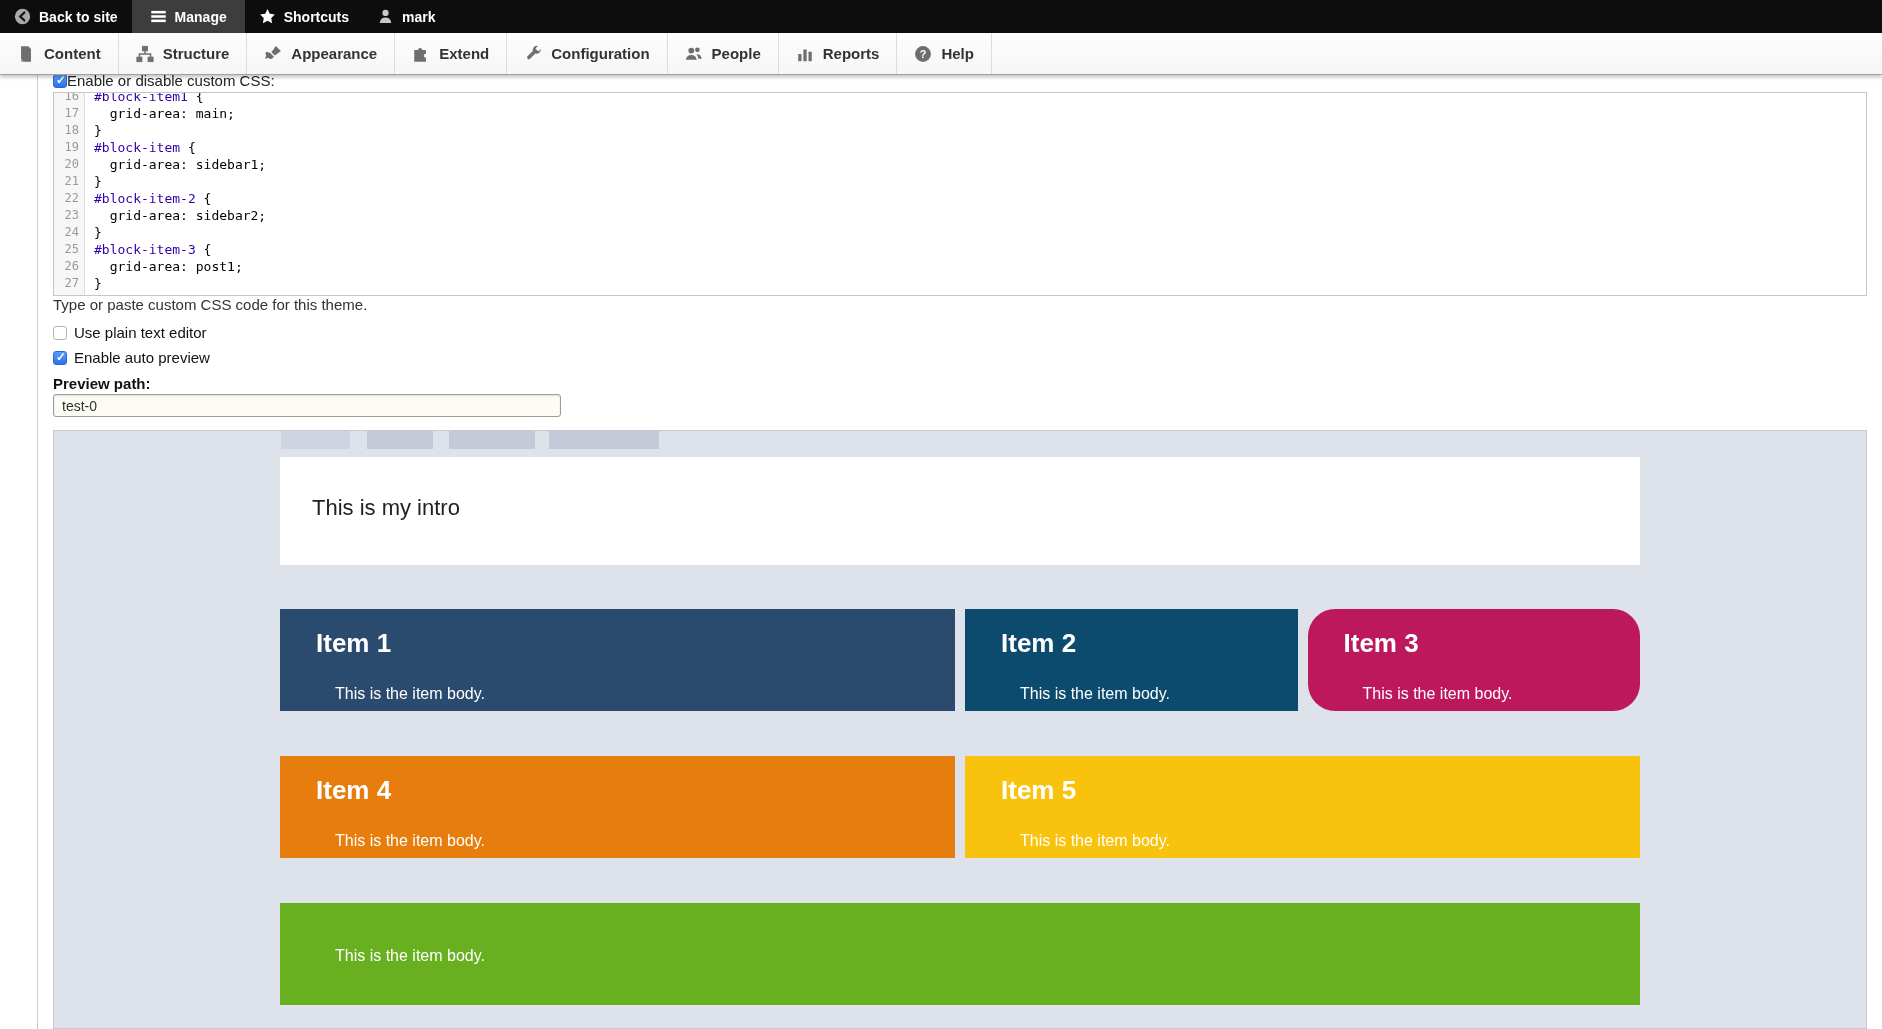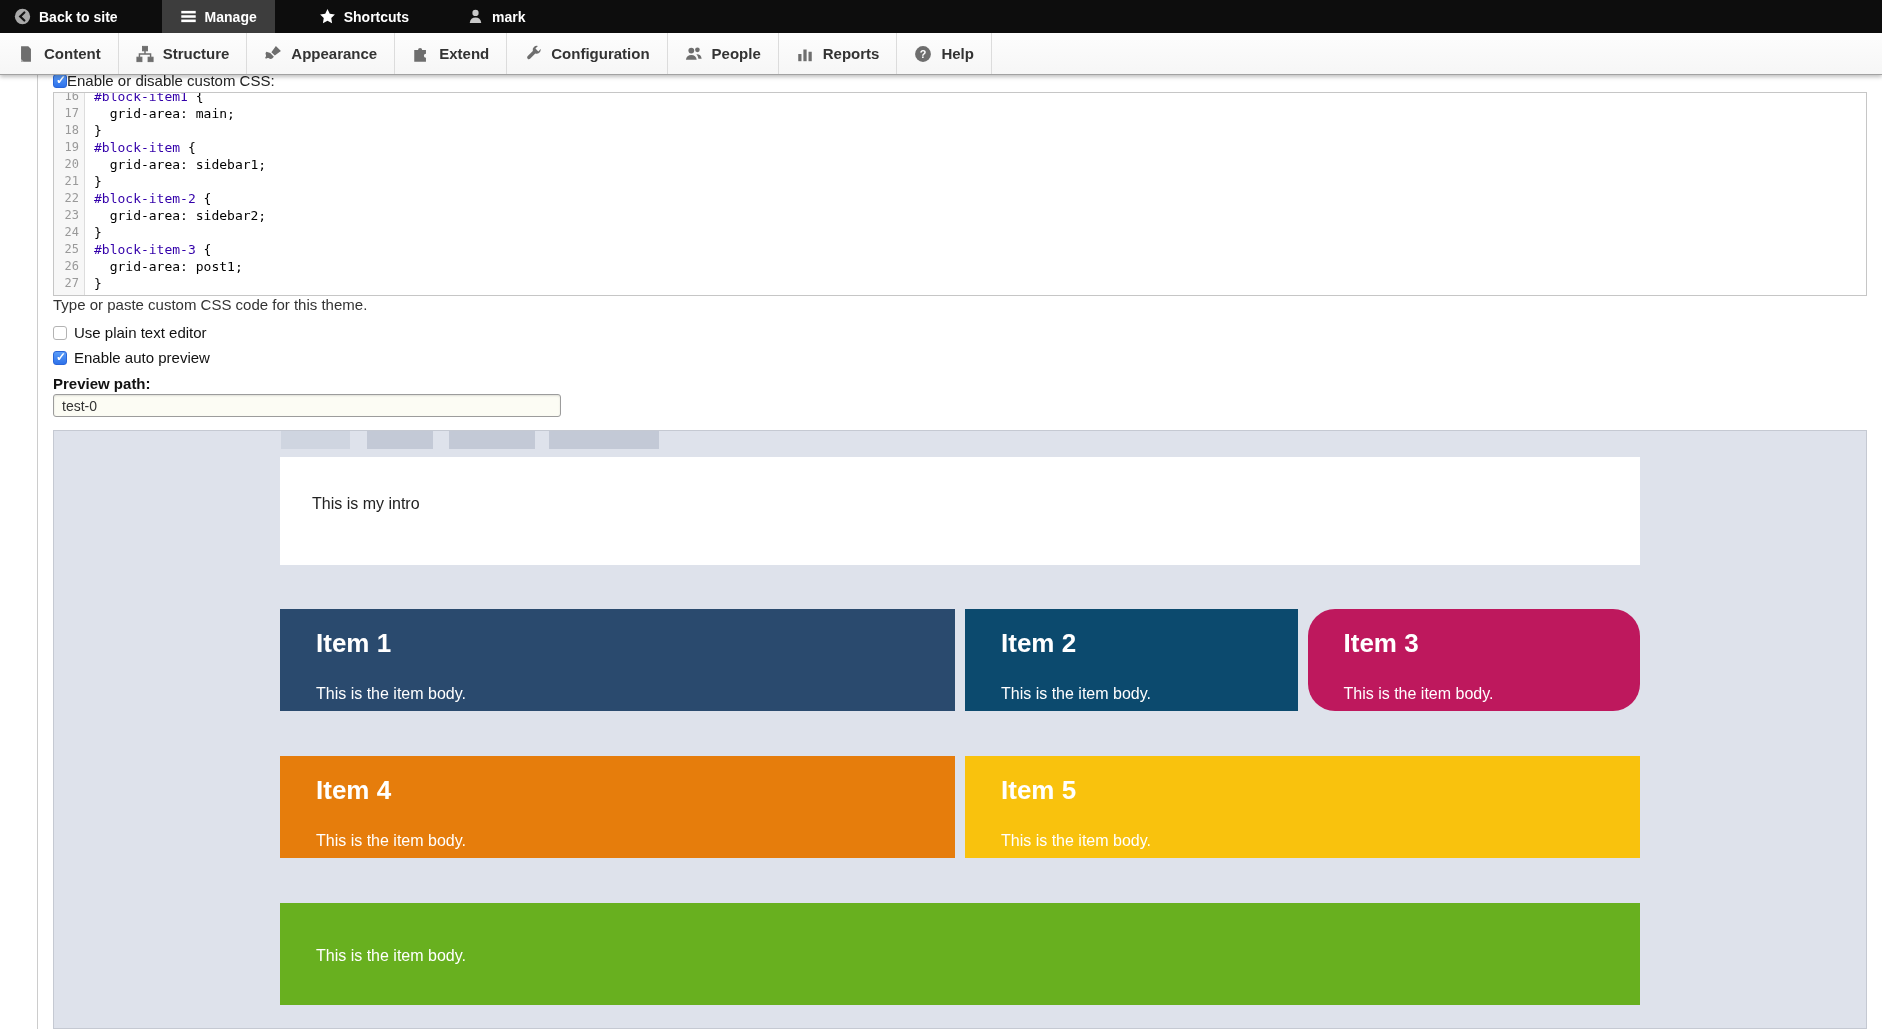--- a/index.html
+++ b/index.html
@@ -2,21 +2,21 @@
 <html><head>
 <meta charset="utf-8">
 <style>
   * { margin:0; padding:0; box-sizing:border-box; }
   html,body { width:1882px; height:1029px; overflow:hidden; background:#fff;
     font-family:"Liberation Sans", sans-serif; }
   .page { position:relative; width:1882px; height:1029px; }
 
   
   .toolbar-top { position:absolute; left:0; top:0; right:0; height:33px;
-    background:#0d0d0d; display:flex; align-items:stretch; z-index:30;gap:30px; }
+    background:#0d0d0d; display:flex; align-items:stretch; z-index:30; }
   .tt-item { display:flex; align-items:center; gap:8px; padding:0 14px;
     color:#fff; font-size:14px; font-weight:bold; cursor:pointer; }
   .tt-item.active { background:#3d3d3d; padding:0 18px; }
   .tt-item .ico { width:17px; height:17px; display:inline-flex; }
   .tt-item .ico svg { width:17px; height:17px; }
 
   
   .toolbar-admin { position:absolute; left:0; top:33px; right:0; height:42px;
     background:linear-gradient(#fdfdfd,#f6f6f6); border-bottom:1px solid #a2a2a2;
     box-shadow:0 2px 4px rgba(0,0,0,.25); display:flex; align-items:stretch; z-index:30; }
@@ -59,26 +59,26 @@
     border:1px solid #9c9c9c; border-radius:3px; background:#fcfcf4;
     box-shadow:inset 0 1px 2px rgba(0,0,0,.12); font-size:14px; color:#333;
     padding:0 8px; font-family:"Liberation Sans", sans-serif; }
 
   
   .preview { position:absolute; left:53px; top:430px; width:1814px; height:599px;
     background:#dee2eb; border:1px solid #c5c9d2; overflow:hidden; }
   .pv-tab { position:absolute; top:0; height:18px; background:#c3c9d6; }
   .pv-tab.light { background:#cfd5e0; }
   .pv-content { width:1360px; margin:26px auto 0; }
-  .intro { background:#fff; height:108px; padding:38px 32px; font-size:16px; color:#222; }
+  .intro { background:#fff; height:108px; padding:38px 32px; font-size:22px; color:#222; }
   .items-grid { margin-top:44px; display:grid; grid-template-columns:repeat(4,1fr);
     column-gap:10px; row-gap:45px; }
   .pv-item { height:102px; padding:18px 36px; color:#fff; }
   .pv-item .title { font-size:26px; font-weight:bold; line-height:32px; }
-  .pv-item .body { font-size:16px; margin-top:26px; }
+  .pv-item .body { font-size:16px; margin-top:26px;margin-left:19px; }
   .span-1 { grid-column:span 1; } .span-2 { grid-column:span 2; } .span-4 { grid-column:span 4; }
 </style>
 </head>
 <body>
 
 <div class="page">
 
   <div class="row-clipped">
     <span class="checkbox checked"></span>
     <span>Enable or disable custom CSS:</span>

